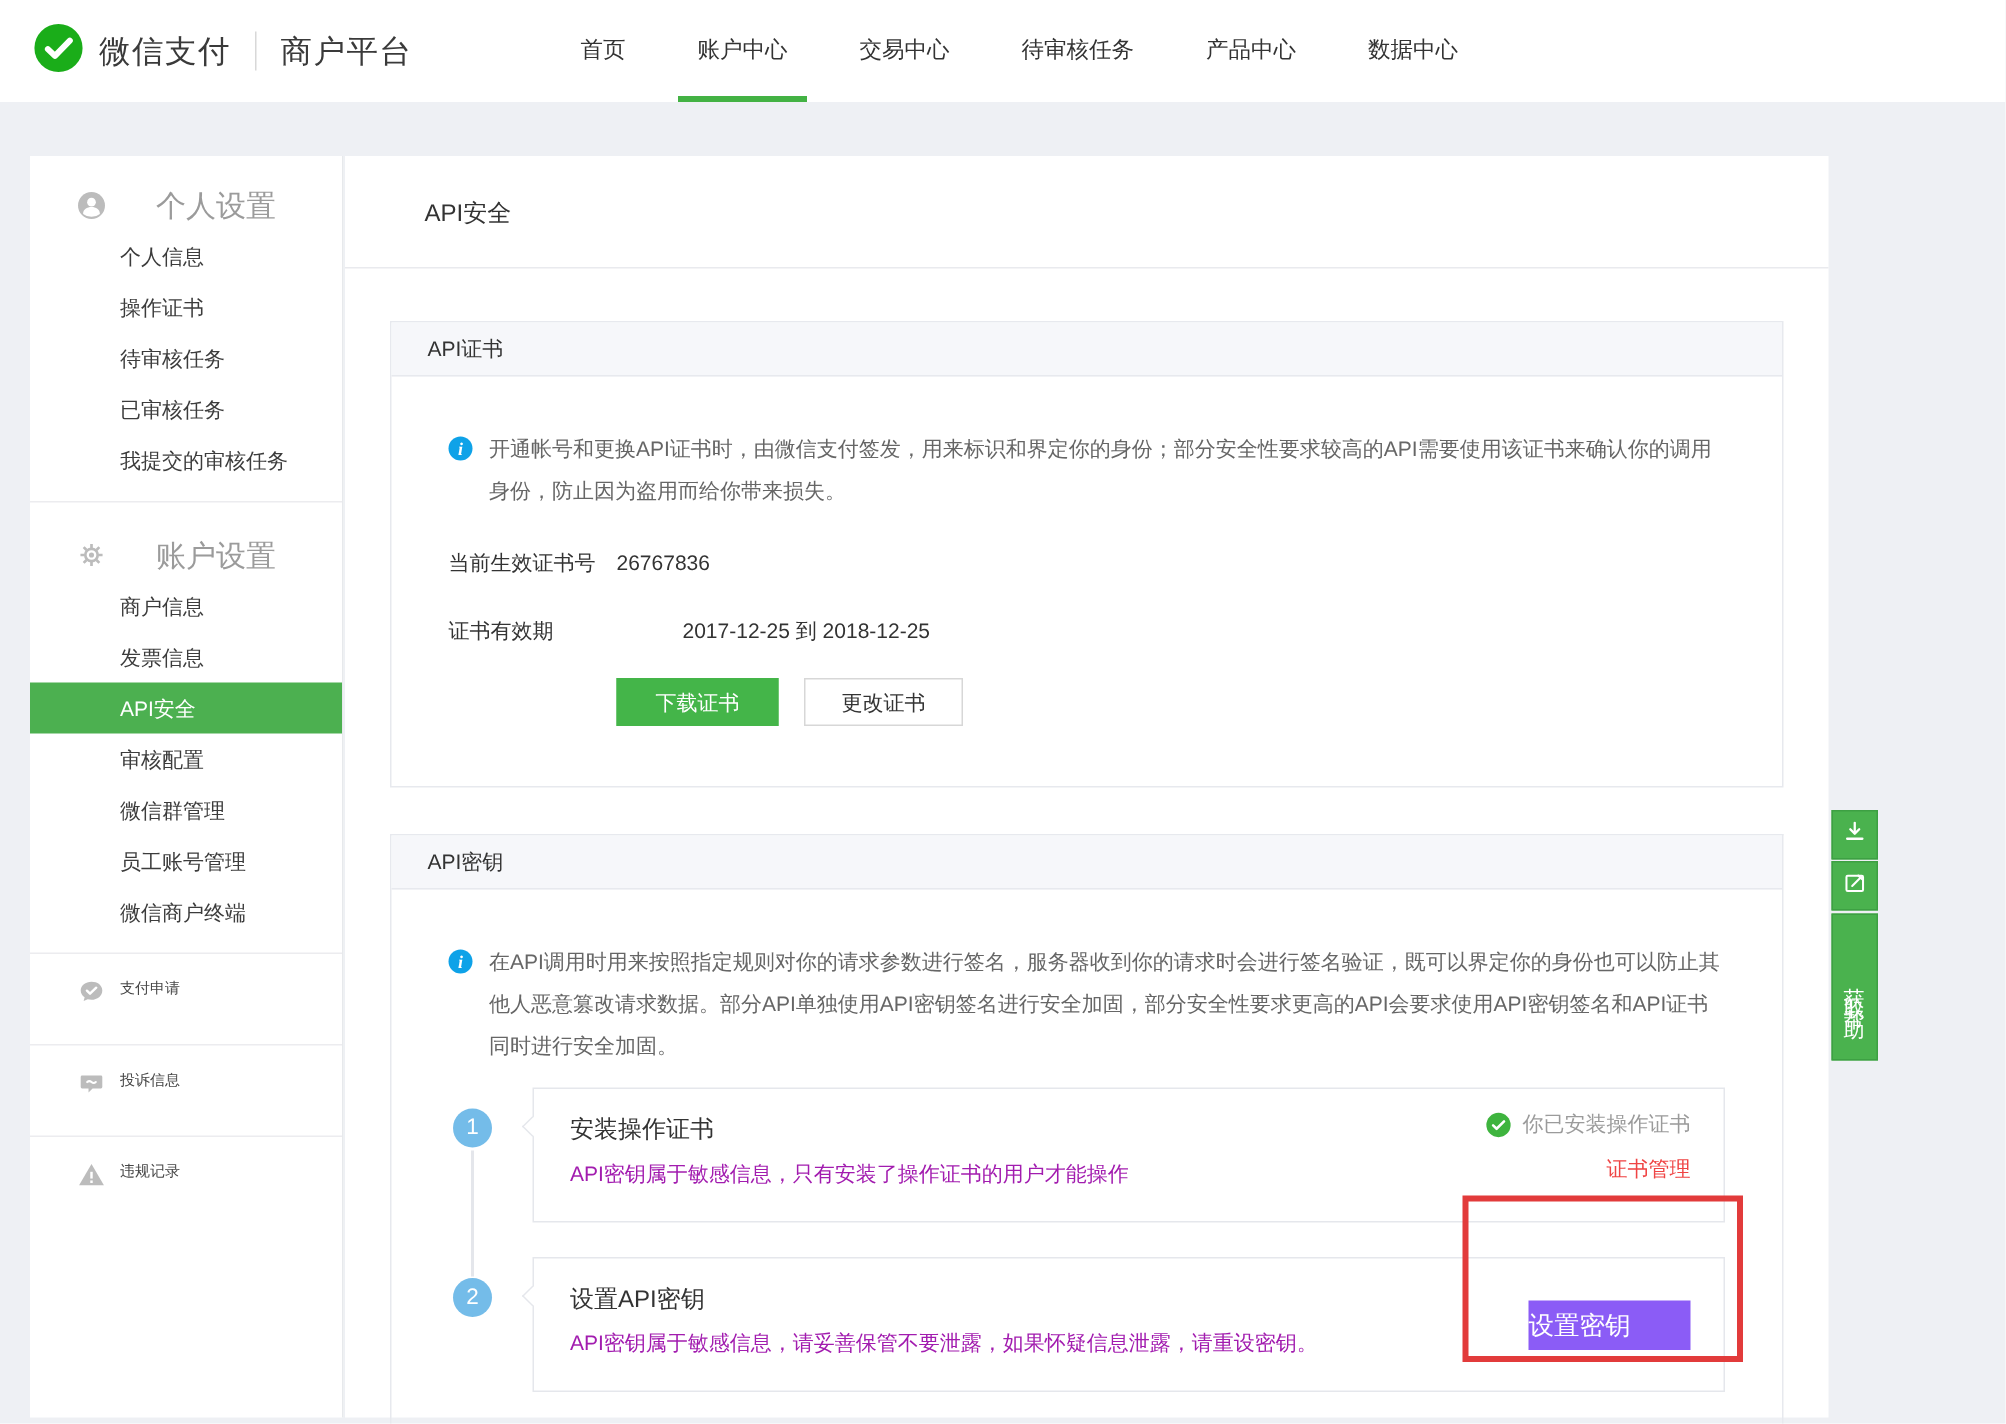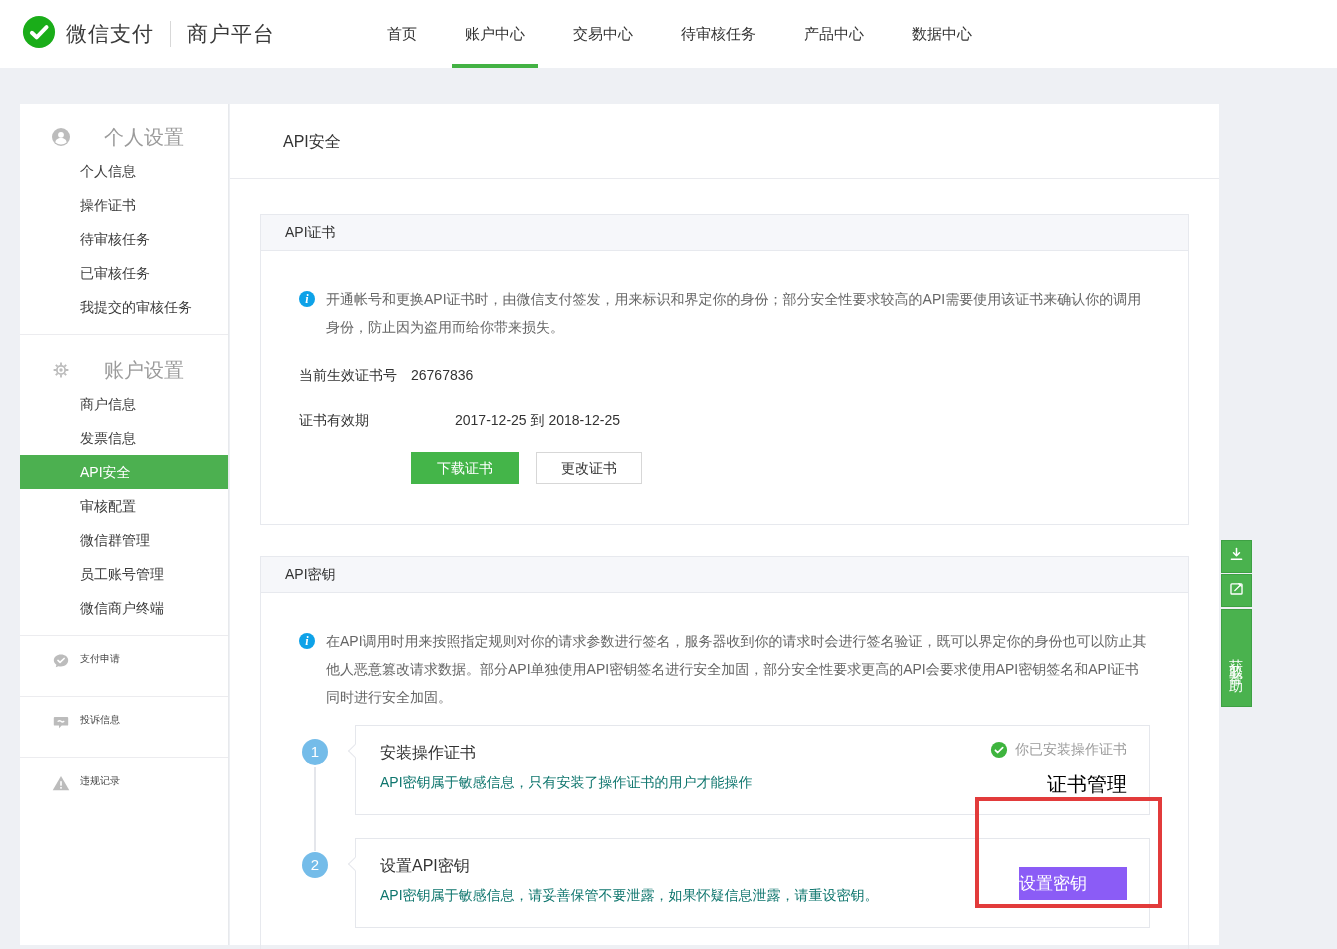--- a/index.html
+++ b/index.html
@@ -101,25 +101,25 @@
     position:relative; border:1px solid #e5e7ec; height:90px;
     padding:17px 24px; background:#fff;
   }
   .step-card.s2 { margin-top:23px; }
   .step-notch {
     position:absolute; left:-6px; top:20px; width:10px; height:10px;
     background:#fff; border-left:1px solid #e5e7ec; border-bottom:1px solid #e5e7ec;
     transform:rotate(45deg);
   }
   .step-title { font-size:16px; color:#333; }
-  .step-desc { font-size:14px; color:#0f766e; margin-top:10px; }
+  .step-desc { font-size:14px; color:#a21caf; margin-top:10px; }
   .step-status { position:absolute; right:22px; top:15px; text-align:right; }
   .status-line { display:flex; align-items:center; justify-content:flex-end; color:#9b9b9b; font-size:14px; }
   .status-line .icon { width:18px; height:18px; margin-right:7px; }
-  .cert-link { display:inline-block; margin-top:12px; color:#000000; font-size:20px; cursor:pointer; }
+  .cert-link { display:inline-block; margin-top:12px; color:#ef4444; font-size:14px; cursor:pointer; }
   .step-btn {
     position:absolute; right:22px; top:28px; width:108px; height:33px;
     background:#8b5cf6; color:#fff; text-align:left; line-height:33px;
     font-size:17px; cursor:pointer;
   }
   
   .float-bar { position:absolute; left:1221px; top:540px; width:31px; z-index:20; }
   .float-btn {
     width:31px; background:#4ab24e; border:1px solid #3da043;
     display:flex; align-items:center; justify-content:center; cursor:pointer;

